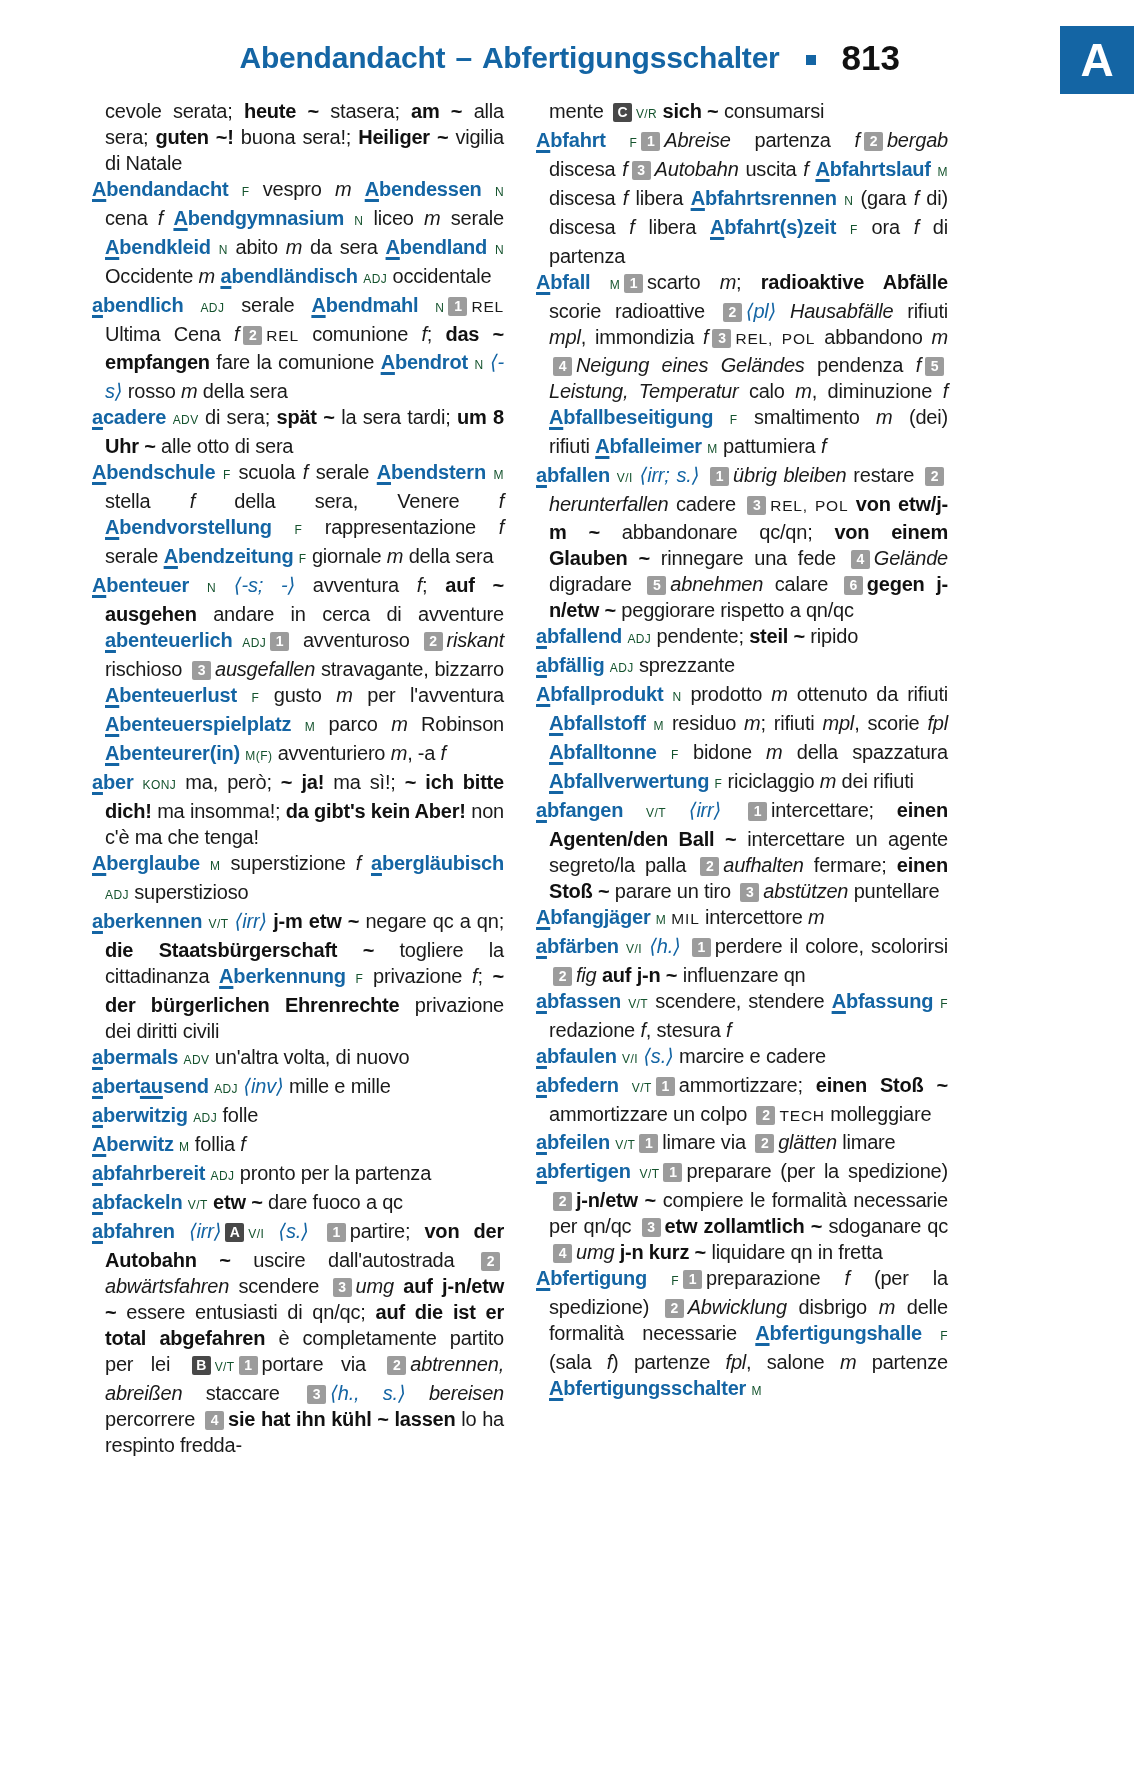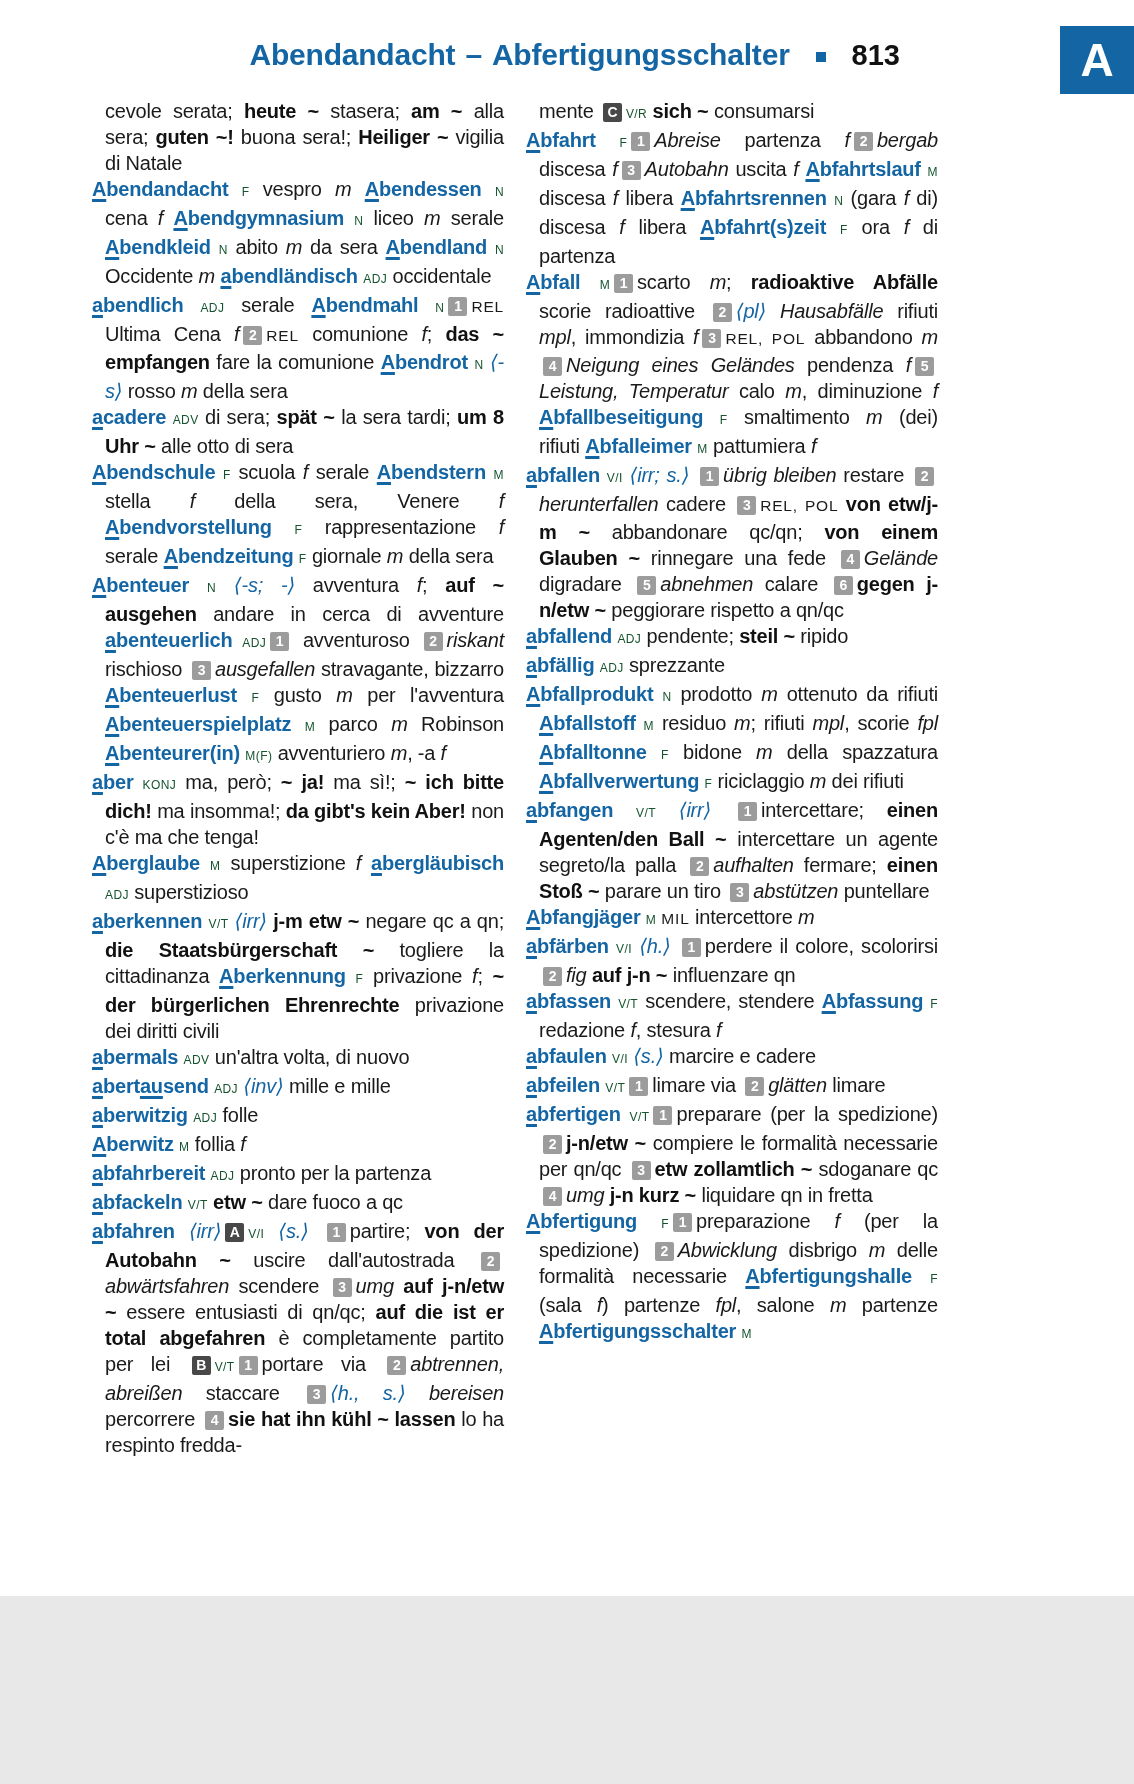--- a/index.html
+++ b/index.html
@@ -2,37 +2,37 @@
 <html style="--accent: #1465a4; --badge: #9c9c9c; --badge-dark: #484848;"><head>
 <meta charset="utf-8">
 <style>
   :root{
     --accent:#1465a4;
     --badge:#9c9c9c;
     --badge-dark:#484848;
   }
   html,body{margin:0;padding:0;background:#e8e8e8;}
   .page{
-    position:relative;width:1134px;height:1596px;background:#ffffff;overflow:hidden;
+    position:relative;width:1134px;height:1784px;background:#ffffff;overflow:hidden;
     font-family:"Liberation Sans","DejaVu Sans",sans-serif;color:#1a1a1a;margin:0 auto;
   }
   .header-line{
     position:absolute;top:38px;left:92px;width:808px;
     display:flex;justify-content:flex-end;align-items:center;
   }
   .header-title{color:var(--accent);font-weight:700;font-size:30px;letter-spacing:-0.2px;white-space:nowrap;}
   .header-title .sep{padding:0 10px;}
   .header-bullet{width:10px;height:10px;background:var(--accent);margin:4px 26px 0 26px;flex:0 0 auto;}
-  .page-number{font-weight:700;font-size:29px;color:#111;}
+  .page-number{font-weight:700;font-size:35px;color:#111;}
   .thumb-tab{
     position:absolute;top:26px;right:0;width:74px;height:68px;background:var(--accent);
     color:#fff;display:flex;align-items:center;justify-content:center;
     font-size:46px;font-weight:700;
   }
-  .columns{position:absolute;top:98px;left:92px;display:flex;gap:22px;}
+  .columns{position:absolute;top:98px;left:92px;display:flex;gap:32px;}
   .col{width:412px;text-align:justify;font-size:20px;line-height:26px;letter-spacing:-0.2px;}
   .entry{margin:0;padding-left:13px;text-indent:-13px;}
   .entry.cont{text-indent:0;}
   .hw{color:var(--accent);font-weight:700;}
   .hw-u{text-decoration:underline;text-decoration-thickness:2.5px;text-underline-offset:3px;}
   .b{font-weight:700;color:#111;}
   .i{font-style:italic;}
   .g{font-size:12px;letter-spacing:0.4px;text-underline-offset:3px;text-decoration-thickness:1.5px;color:#14532d;}
   .sc{font-size:15.5px;letter-spacing:0.8px;color:#1a1a1a;margin-top:8px;}
   .ang{color:var(--accent);font-style:italic;}
@@ -85,19 +85,20 @@
         <p class="entry"><span class="hw hw-u">A</span><span class="hw">bfall </span><span class="g">M</span><span class="nbox">1</span><span class="t">scarto </span><span class="i">m</span><span class="t">; </span><span class="b">radioaktive Abfälle</span><span class="t"> scorie radioattive </span><span class="nbox">2</span><span class="ang">⟨pl⟩ </span><span class="i">Hausabfälle</span><span class="t"> rifiuti </span><span class="i">mpl</span><span class="t">, immondizia </span><span class="i">f</span><span class="nbox">3</span><span class="sc">REL, POL</span><span class="t"> abbandono </span><span class="i">m</span><span class="nbox">4</span><span class="i">Neigung eines Geländes</span><span class="t"> pendenza </span><span class="i">f</span><span class="nbox">5</span><span class="i">Leistung, Temperatur</span><span class="t"> calo </span><span class="i">m</span><span class="t">, diminuzione </span><span class="i">f</span><span class="t"> </span><span class="hw hw-u">A</span><span class="hw">bfallbeseitigung </span><span class="g">F</span><span class="t"> smaltimento </span><span class="i">m</span><span class="t"> (dei) rifiuti </span><span class="hw hw-u">A</span><span class="hw">bfalleimer </span><span class="g">M</span><span class="t"> pattumiera </span><span class="i">f</span></p>
         <p class="entry"><span class="hw hw-u">a</span><span class="hw">bfallen </span><span class="g">V/I</span><span class="ang"> ⟨irr; s.⟩ </span><span class="nbox">1</span><span class="i">übrig bleiben</span><span class="t"> restare </span><span class="nbox">2</span><span class="i">herunterfallen</span><span class="t"> cadere </span><span class="nbox">3</span><span class="sc">REL, POL</span><span class="b"> von etw/j-m ~</span><span class="t"> abbandonare qc/qn; </span><span class="b">von einem Glauben ~</span><span class="t"> rinnegare una fede </span><span class="nbox">4</span><span class="i">Gelände</span><span class="t"> digradare </span><span class="nbox">5</span><span class="i">abnehmen</span><span class="t"> calare </span><span class="nbox">6</span><span class="b">gegen j-n/etw ~</span><span class="t"> peggiorare rispetto a qn/qc</span></p>
         <p class="entry"><span class="hw hw-u">a</span><span class="hw">bfallend </span><span class="g">ADJ</span><span class="t"> pendente; </span><span class="b">steil ~</span><span class="t"> ripido</span></p>
         <p class="entry"><span class="hw hw-u">a</span><span class="hw">bfällig </span><span class="g">ADJ</span><span class="t"> sprezzante</span></p>
         <p class="entry"><span class="hw hw-u">A</span><span class="hw">bfallprodukt </span><span class="g">N</span><span class="t"> prodotto </span><span class="i">m</span><span class="t"> ottenuto da rifiuti </span><span class="hw hw-u">A</span><span class="hw">bfallstoff </span><span class="g">M</span><span class="t"> residuo </span><span class="i">m</span><span class="t">; rifiuti </span><span class="i">mpl</span><span class="t">, scorie </span><span class="i">fpl</span><span class="t"> </span><span class="hw hw-u">A</span><span class="hw">bfalltonne </span><span class="g">F</span><span class="t"> bidone </span><span class="i">m</span><span class="t"> della spazzatura </span><span class="hw hw-u">A</span><span class="hw">bfallverwertung </span><span class="g">F</span><span class="t"> riciclaggio </span><span class="i">m</span><span class="t"> dei rifiuti</span></p>
         <p class="entry"><span class="hw hw-u">a</span><span class="hw">bfangen </span><span class="g">V/T</span><span class="ang"> ⟨irr⟩ </span><span class="nbox">1</span><span class="t">intercettare; </span><span class="b">einen Agenten/den Ball ~</span><span class="t"> intercettare un agente segreto/la palla </span><span class="nbox">2</span><span class="i">aufhalten</span><span class="t"> fermare; </span><span class="b">einen Stoß ~</span><span class="t"> parare un tiro </span><span class="nbox">3</span><span class="i">abstützen</span><span class="t"> puntellare</span></p>
         <p class="entry"><span class="hw hw-u">A</span><span class="hw">bfangjäger </span><span class="g">M</span><span class="sc"> MIL</span><span class="t"> intercettore </span><span class="i">m</span></p>
         <p class="entry"><span class="hw hw-u">a</span><span class="hw">bfärben </span><span class="g">V/I</span><span class="ang"> ⟨h.⟩ </span><span class="nbox">1</span><span class="t">perdere il colore, scolorirsi </span><span class="nbox">2</span><span class="i">fig</span><span class="b"> auf j-n ~</span><span class="t"> influenzare qn</span></p>
         <p class="entry"><span class="hw hw-u">a</span><span class="hw">bfassen </span><span class="g">V/T</span><span class="t"> scendere, stendere </span><span class="hw hw-u">A</span><span class="hw">bfassung </span><span class="g">F</span><span class="t"> redazione </span><span class="i">f</span><span class="t">, stesura </span><span class="i">f</span></p>
         <p class="entry"><span class="hw hw-u">a</span><span class="hw">bfaulen </span><span class="g">V/I</span><span class="ang"> ⟨s.⟩ </span><span class="t">marcire e cadere</span></p>
+        <p class="entry"><span class="hw hw-u">a</span><span class="hw">bfedern </span><span class="g">V/T</span><span class="nbox">1</span><span class="t">ammortizzare; </span><span class="b">einen Stoß ~</span><span class="t"> ammortizzare un colpo </span><span class="nbox">2</span><span class="sc">TECH</span><span class="t"> molleggiare</span></p>
         <p class="entry"><span class="hw hw-u">a</span><span class="hw">bfeilen </span><span class="g">V/T</span><span class="nbox">1</span><span class="t">limare via </span><span class="nbox">2</span><span class="i">glätten</span><span class="t"> limare</span></p>
         <p class="entry"><span class="hw hw-u">a</span><span class="hw">bfertigen </span><span class="g">V/T</span><span class="nbox">1</span><span class="t">preparare (per la spedizione) </span><span class="nbox">2</span><span class="b">j-n/etw ~</span><span class="t"> compiere le formalità necessarie per qn/qc </span><span class="nbox">3</span><span class="b">etw zollamtlich ~</span><span class="t"> sdoganare qc </span><span class="nbox">4</span><span class="i">umg</span><span class="b"> j-n kurz ~</span><span class="t"> liquidare qn in fretta</span></p>
         <p class="entry"><span class="hw hw-u">A</span><span class="hw">bfertigung </span><span class="g">F</span><span class="nbox">1</span><span class="t">preparazione </span><span class="i">f</span><span class="t"> (per la spedizione) </span><span class="nbox">2</span><span class="i">Abwicklung</span><span class="t"> disbrigo </span><span class="i">m</span><span class="t"> delle formalità necessarie </span><span class="hw hw-u">A</span><span class="hw">bfertigungshalle </span><span class="g">F</span><span class="t"> (sala </span><span class="i">f</span><span class="t">) partenze </span><span class="i">fpl</span><span class="t">, salone </span><span class="i">m</span><span class="t"> partenze </span><span class="hw hw-u">A</span><span class="hw">bfertigungsschalter </span><span class="g">M</span></p>
       </div>
   </div>
 
 </div>
 
 </body></html>

